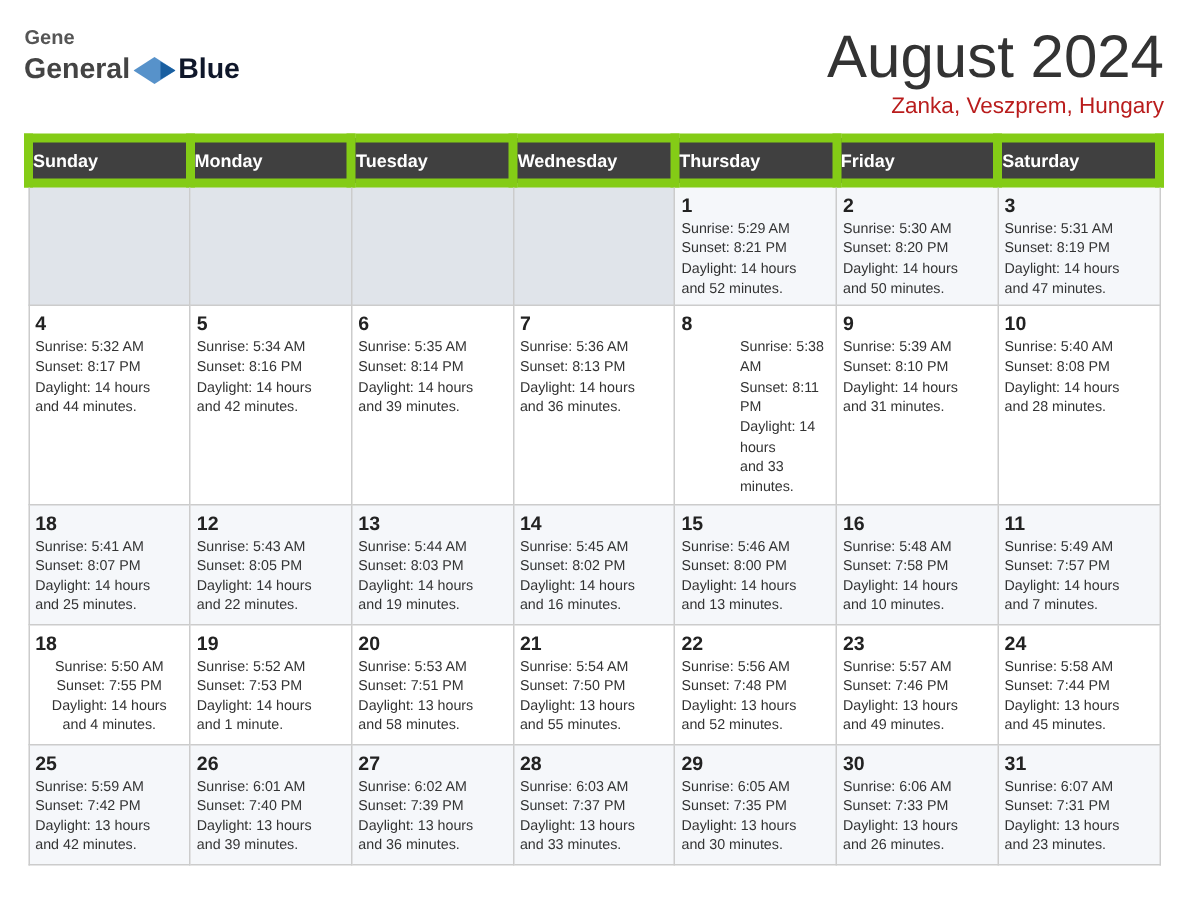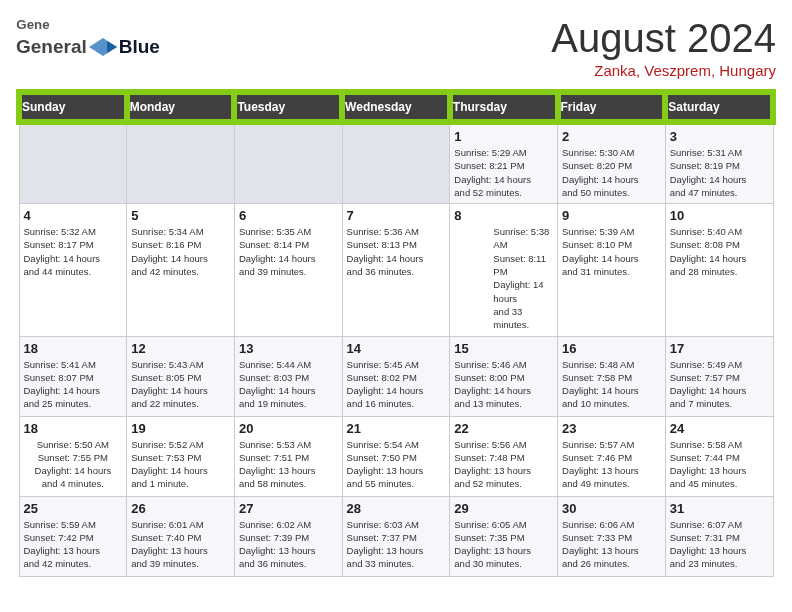--- a/index.html
+++ b/index.html
@@ -245,21 +245,21 @@
 and 13 minutes.</div>
           </td>
           <td>
             <div class="day-num">16</div>
             <div class="day-info" style="white-space: pre-line;">Sunrise: 5:48 AM
 Sunset: 7:58 PM
 Daylight: 14 hours
 and 10 minutes.</div>
           </td>
           <td>
-            <div class="day-num">17</div>
+            <div class="day-num">11</div>
             <div class="day-info" style="white-space: pre-line;">Sunrise: 5:49 AM
 Sunset: 7:57 PM
 Daylight: 14 hours
 and 7 minutes.</div>
           </td>
         </tr>
         <tr>
           <td>
             <div class="day-num">18</div>
             <div class="day-info" style="white-space: pre-line; text-align: center;">Sunrise: 5:50 AM

